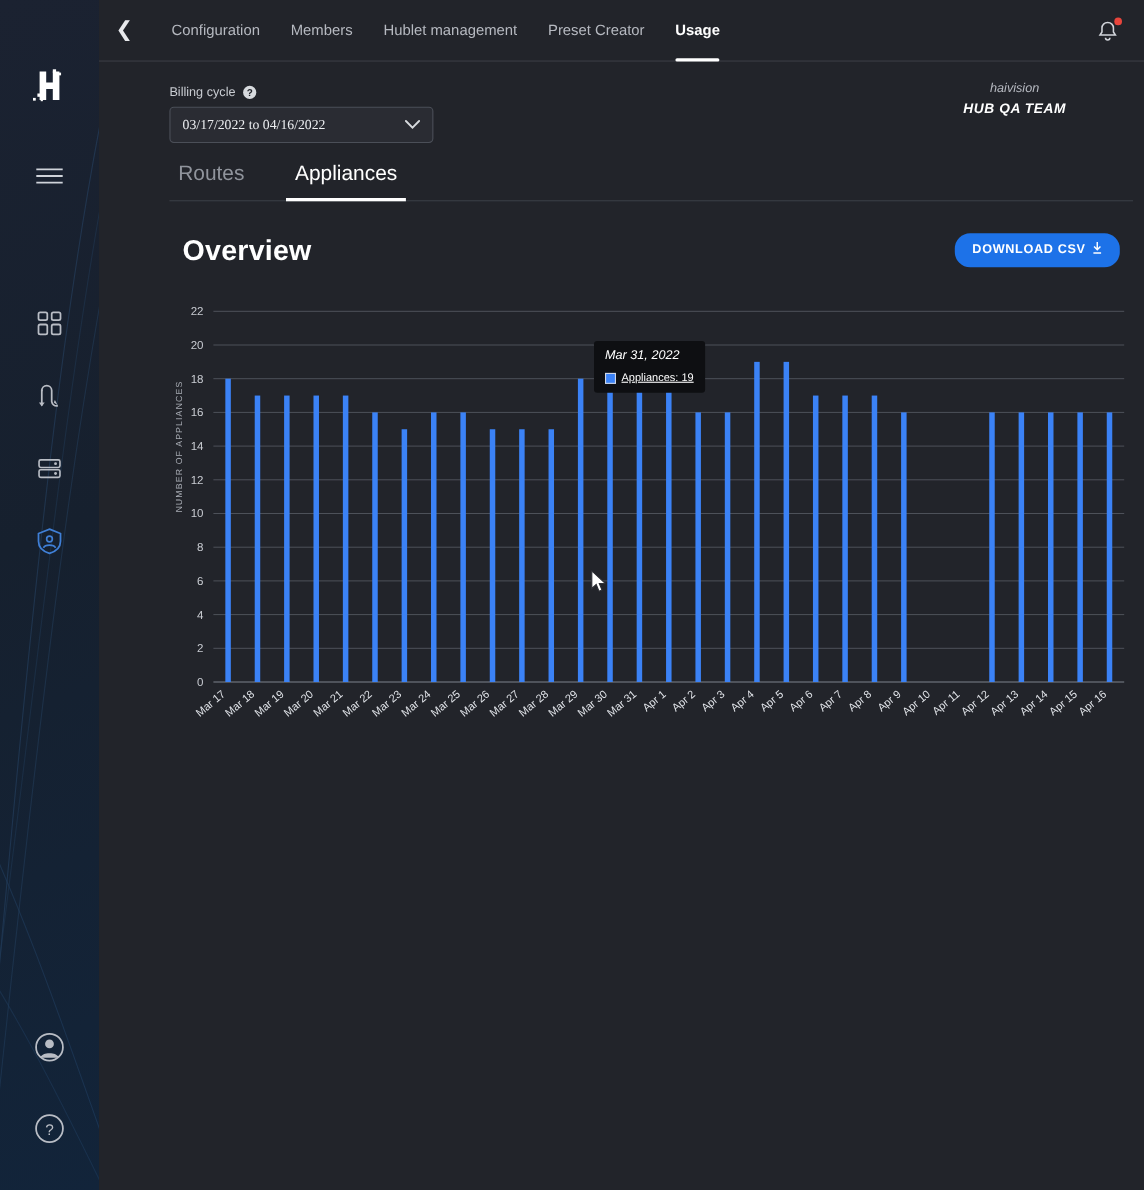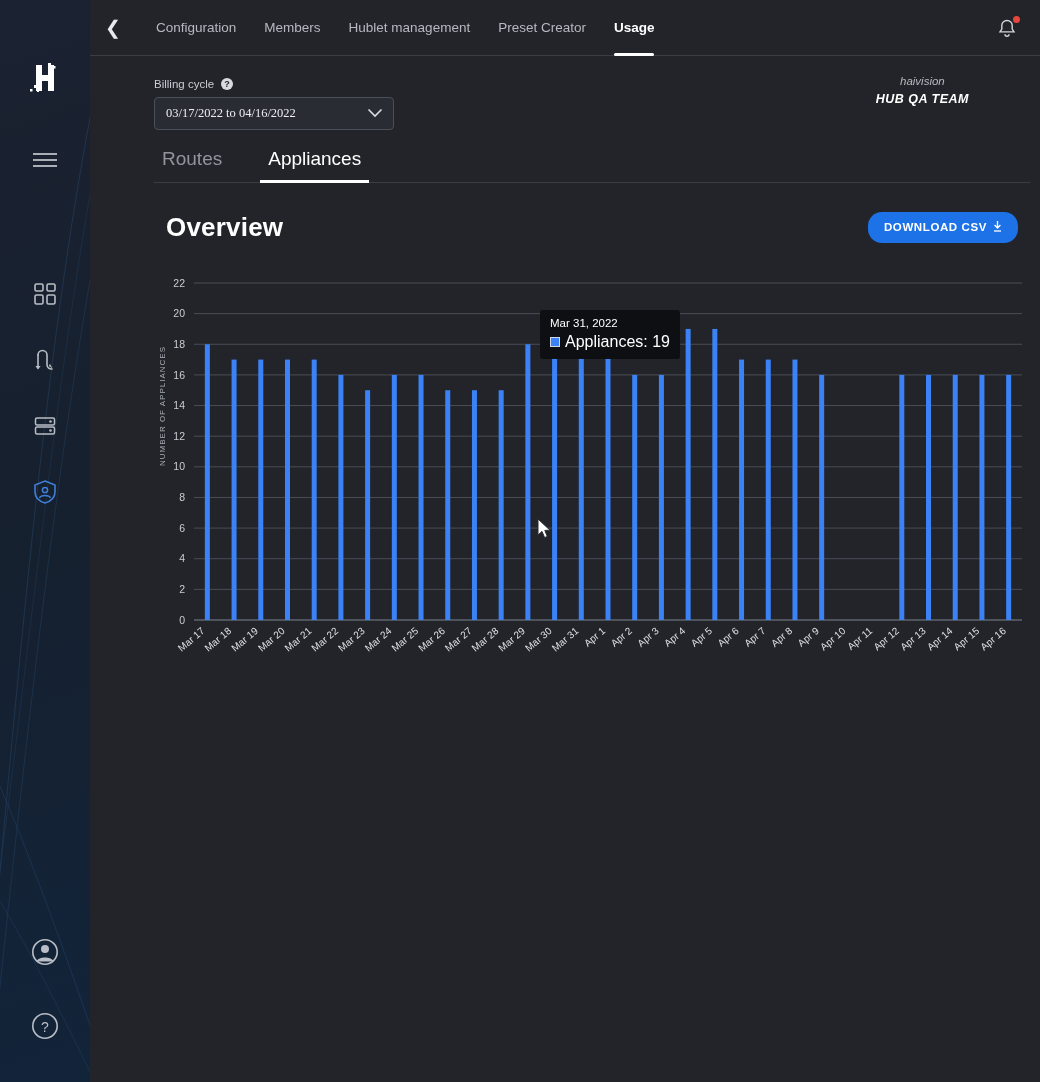--- a/index.html
+++ b/index.html
@@ -108,24 +108,24 @@
   .axis-label-v {
     position: absolute; left: 4px; top: 196px;
     transform: rotate(-90deg); transform-origin: left top;
     color: #a9adb5; font-size: 8px; letter-spacing: 1px; white-space: nowrap;
   }
   .tooltip {
     position: absolute; left: 386px; top: 40px;
     background: #0e0f12; border-radius: 3px; padding: 7px 10px 8px 10px;
     min-width: 96px; z-index: 9;
   }
-  .tooltip .tt-date { color: #ffffff; font-size: 11.5px; margin-bottom: 4px; }
+  .tooltip .tt-date { color: #ffffff; font-size: 11.5px; margin-bottom: 9px; font-style: italic; }
   .tooltip .tt-row { display: flex; align-items: center; gap: 5px; }
   .tooltip .tt-sw { width: 10px; height: 10px; background: #3b82f6; border: 1px solid #cfd6e4; }
-  .tooltip .tt-val { color: #ffffff; font-size: 16px; }
+  .tooltip .tt-val { color: #ffffff; font-size: 10px; text-decoration: underline; }
 
   .cursor { position: absolute; left: 383px; top: 248px; z-index: 10; pointer-events: none; }
 </style>
 </head>
 <body>
 
 <div id="app">
 
   <div class="rail">
     <svg class="swoosh" width="90" height="1082" viewBox="0 0 90 1082">

